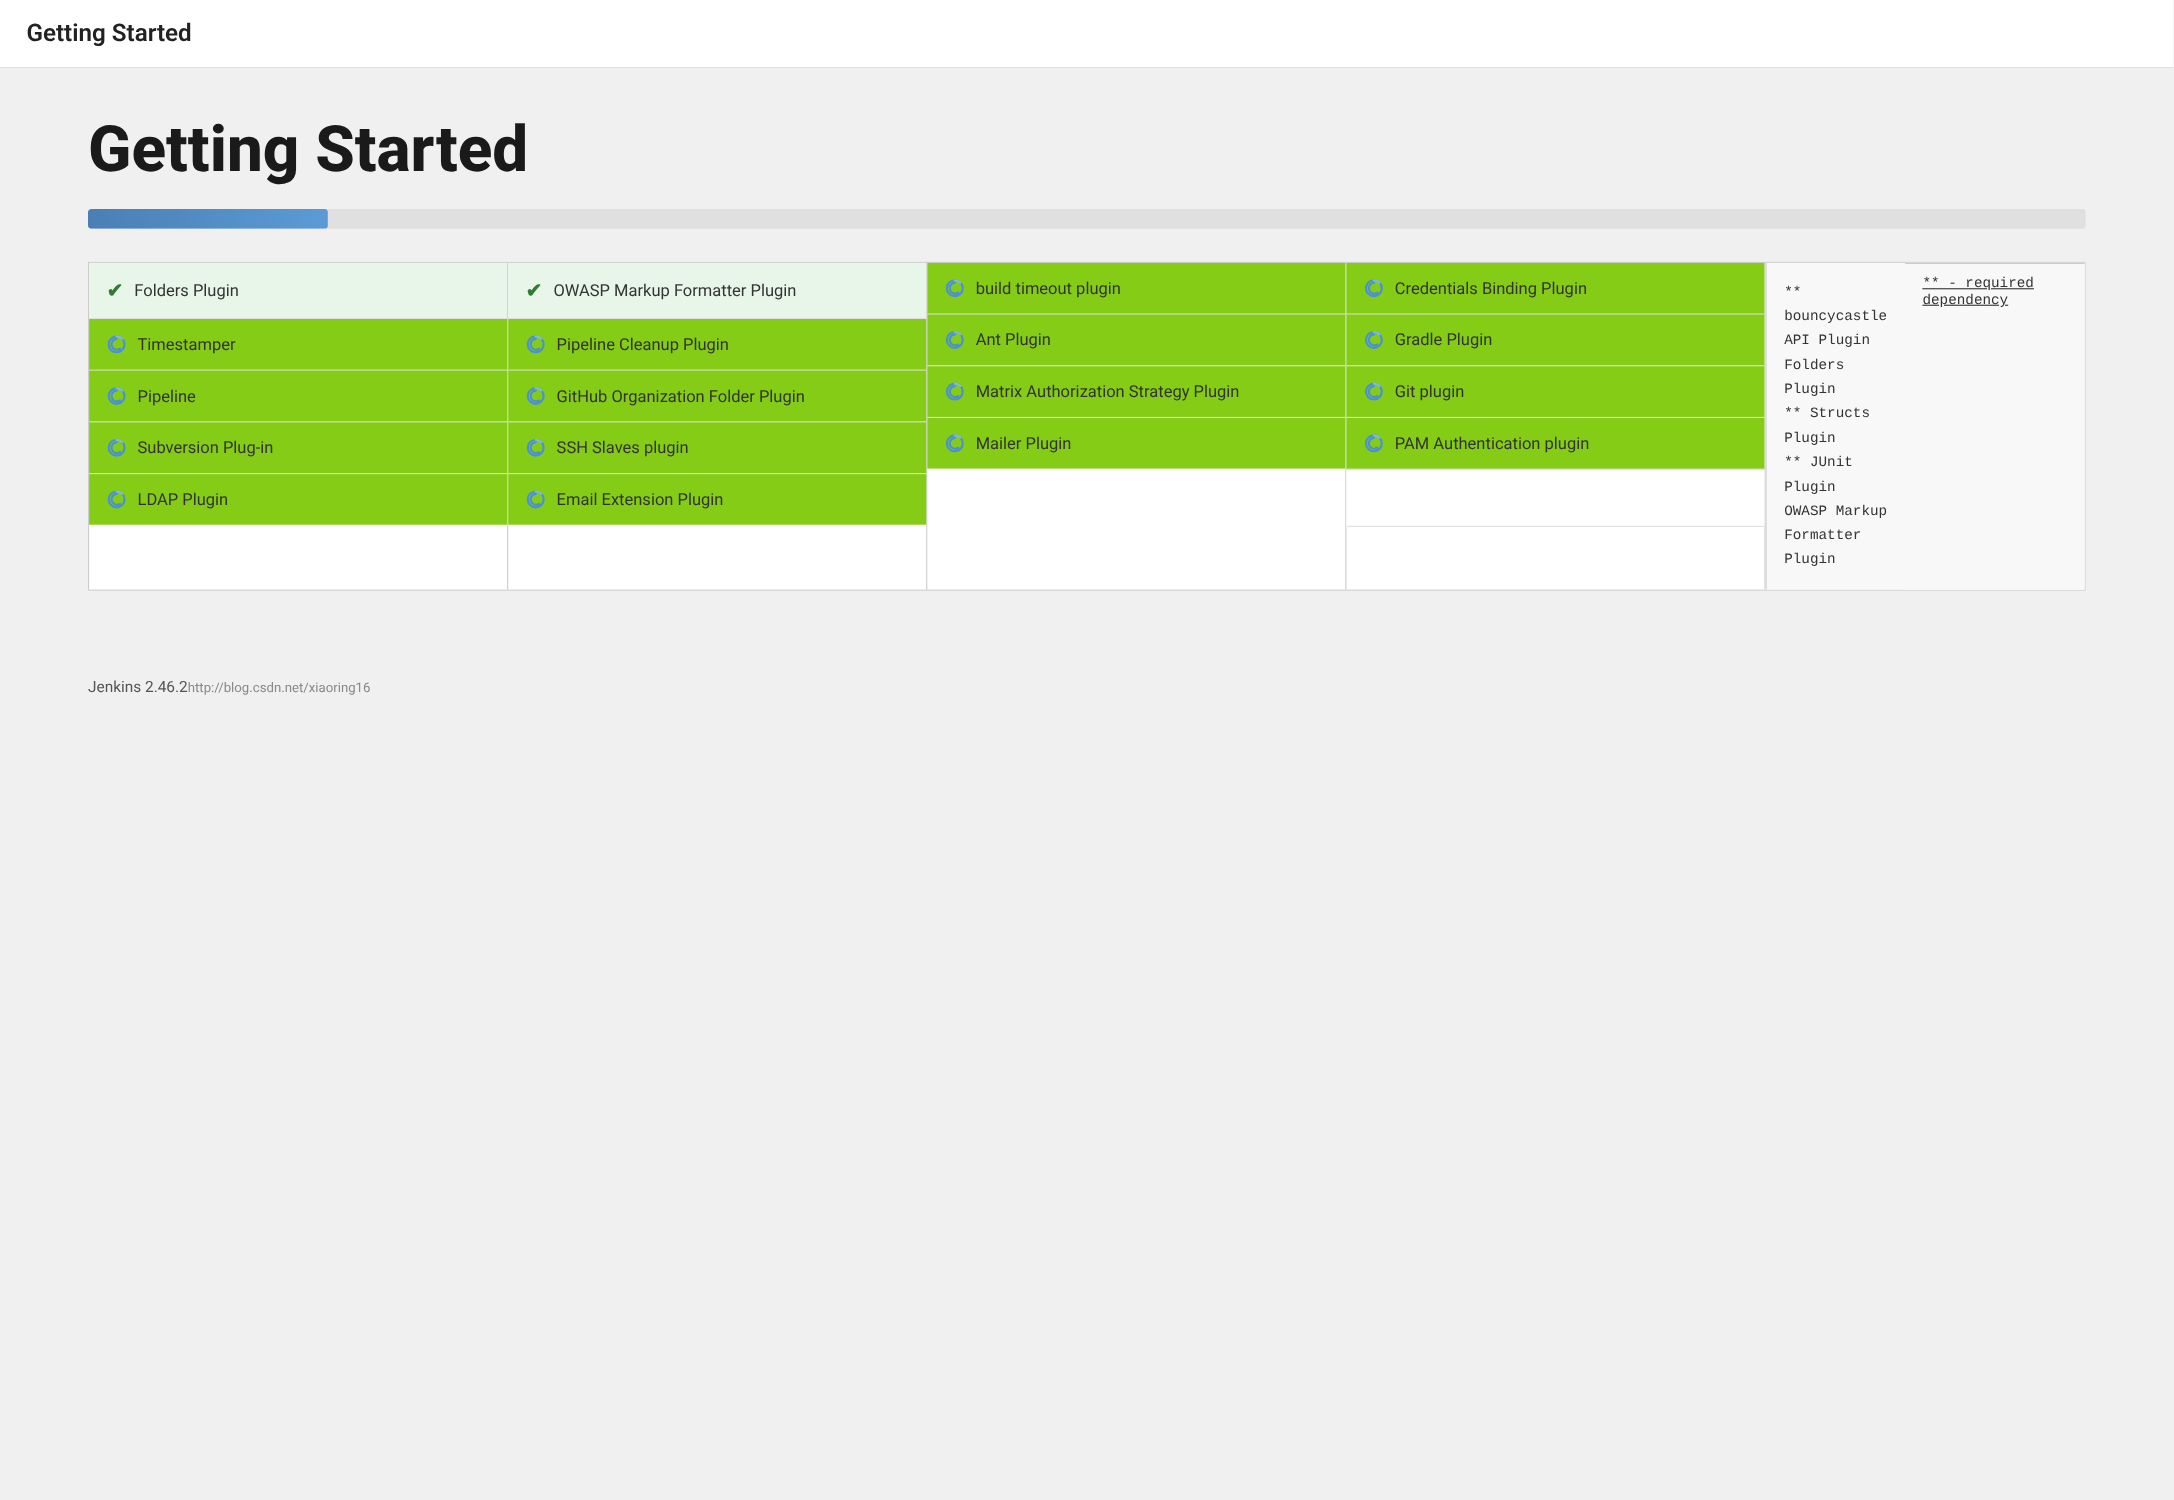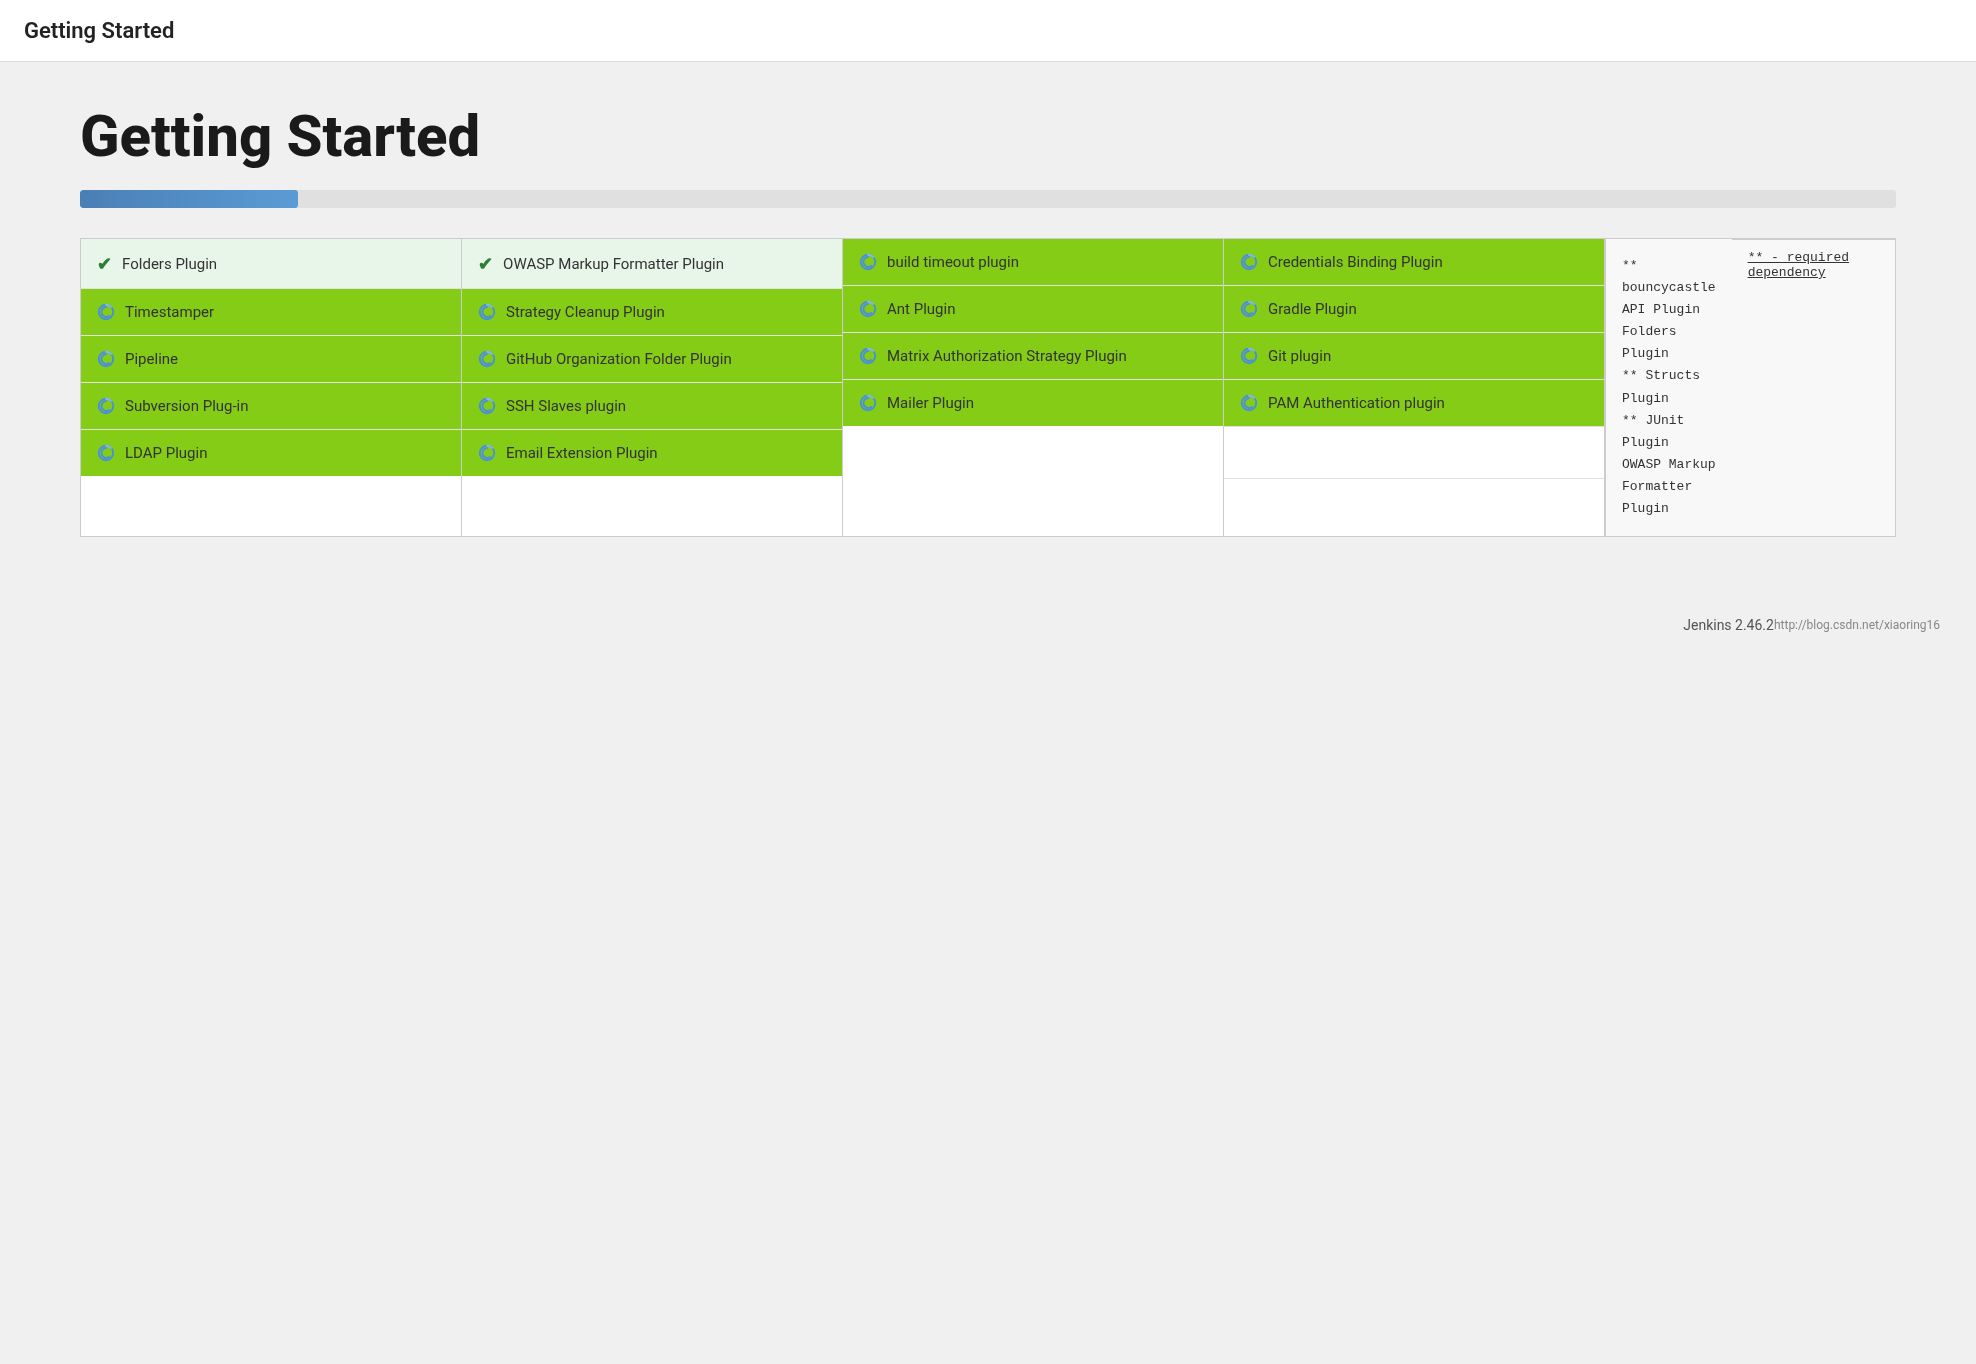--- a/index.html
+++ b/index.html
@@ -125,23 +125,23 @@
       border-top: 1px solid #ccc;
       padding: 10px 16px;
       font-family: 'Courier New', Courier, monospace;
       font-size: 13px;
       color: #333;
       background: #f8f8f8;
       text-decoration: underline;
     }
 
     #bottom-bar {
-      padding: 20px 36px;
+      padding: 20px 80px;
       display: flex;
-      justify-content: flex-end;
+      justify-content: flex-start;
       align-items: center;
     }
 
     #jenkins-version {
       font-size: 14px;
       color: #555;
     }
 
     #bottom-url {
       font-size: 12px;
@@ -208,21 +208,21 @@
       <div class="plugin-column">
         <div class="plugin-item highlighted">
           <span class="check-icon">✔</span>
           <span>OWASP Markup Formatter Plugin</span>
         </div>
         <div class="plugin-item">
           <span class="spinner-icon"><svg viewBox="0 0 20 20" xmlns="http://www.w3.org/2000/svg">
       <path d="M10 2a8 8 0 1 0 8 8A8 8 0 0 0 10 2zm3.5 12.5A5.5 5.5 0 1 1 10 4.5" fill="none" stroke="#4a90d9" stroke-width="2.2" stroke-linecap="round"></path>
       <path d="M10 2a8 8 0 0 1 5.66 2.34" fill="none" stroke="#85b8e8" stroke-width="2.2" stroke-linecap="round"></path>
     </svg></span>
-          <span>Strategy Cleanup Plugin</span>
+          <span>Pipeline Cleanup Plugin</span>
         </div>
         <div class="plugin-item">
           <span class="spinner-icon"><svg viewBox="0 0 20 20" xmlns="http://www.w3.org/2000/svg">
       <path d="M10 2a8 8 0 1 0 8 8A8 8 0 0 0 10 2zm3.5 12.5A5.5 5.5 0 1 1 10 4.5" fill="none" stroke="#4a90d9" stroke-width="2.2" stroke-linecap="round"></path>
       <path d="M10 2a8 8 0 0 1 5.66 2.34" fill="none" stroke="#85b8e8" stroke-width="2.2" stroke-linecap="round"></path>
     </svg></span>
           <span>GitHub Organization Folder Plugin</span>
         </div>
         <div class="plugin-item">
           <span class="spinner-icon"><svg viewBox="0 0 20 20" xmlns="http://www.w3.org/2000/svg">

